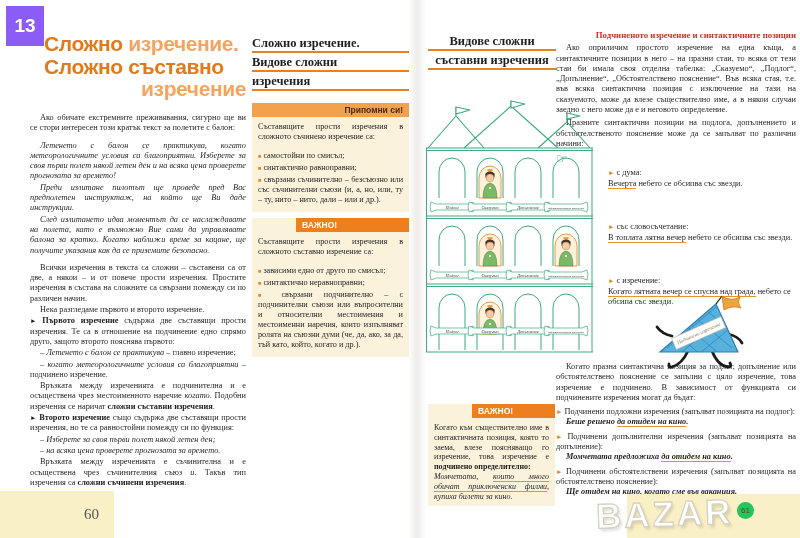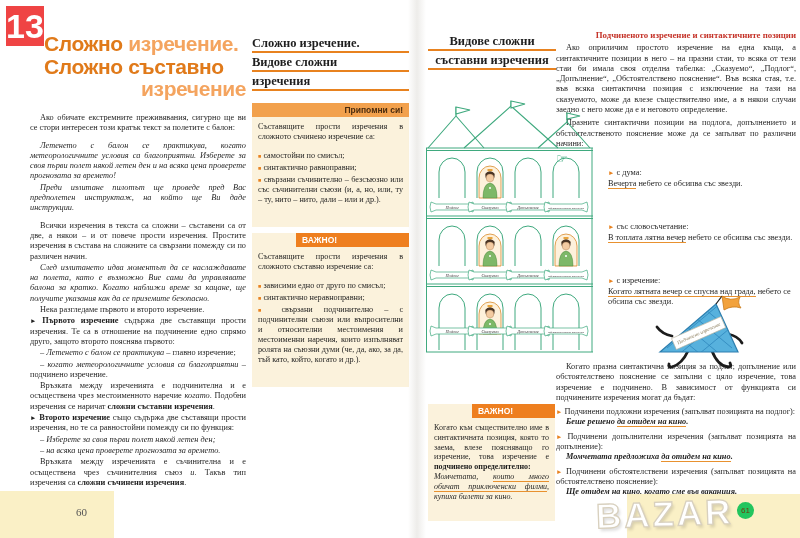--- a/index.html
+++ b/index.html
@@ -2,22 +2,22 @@
 <html><head>
 <meta charset="utf-8">
 <style>
   * { margin:0; padding:0; box-sizing:border-box; }
   html,body { width:800px; height:538px; }
   body { position:relative; background:#ffffff; overflow:hidden;
          font-family:"Liberation Serif","DejaVu Serif",serif; color:#1f1f1f; }
   .abs { position:absolute; }
 
   
-  .chapter-badge { left:6px; top:6px; width:38px; height:40px; background:#ef4444;
-    color:#fff; font-family:"Liberation Sans",sans-serif; font-weight:bold; font-size:34px;
+  .chapter-badge { left:6px; top:6px; width:38px; height:40px; background:#8b5cf6;
+    color:#fff; font-family:"Liberation Sans",sans-serif; font-weight:bold; font-size:19px;
     display:flex; align-items:center; justify-content:center; }
   .title-block { left:44px; top:33px; width:202px; font-family:"Liberation Sans",sans-serif;
     font-weight:bold; font-size:21px; line-height:22.5px; letter-spacing:-0.4px; }
   .t-dark { color:#E07A1A; } .t-light { color:#F4A45F; }
   .t-right { text-align:right; }
 
   
   .col-left { left:30px; top:113px; width:216px; font-size:8.3px; line-height:10.3px; text-align:justify; }
   .col-left p { margin-bottom:1px; }
   .ind { text-indent:10px; }
@@ -28,21 +28,21 @@
 
   
   .mid-col { left:252px; top:36px; width:157px; }
   .mid-header div, .right-header div { font-weight:bold; font-size:12.5px; line-height:14px;
     border-bottom:2px solid #E8821F; padding-bottom:1px; margin-bottom:2px; }
   .infobox { background:#FBF2DC; }
   .mt10 { margin-top:12px; } .mt6 { margin-top:6px; }
   .infobox .bar { padding:2px 6px; font-family:"Liberation Sans",sans-serif; font-weight:bold; font-size:8.5px; }
   .bar-remember { background:#F2A14D; color:#4A2C0F;text-align:right; }
   .bar-important { background:#EE7F1F; color:#ffffff;margin-left:44px; }
-  .infobox .ibody { padding:5px 6px 20px; font-size:8.2px; line-height:10px; text-align:justify; }
+  .infobox .ibody { padding:5px 6px 5px; font-size:8.2px; line-height:10px; text-align:justify; }
   .bullets { margin-top:9px; }
   .bullets p { margin-bottom:2px; }
   .bullet-sq { color:#E8821F; font-size:5.5px; }
 
   
   .gutter { left:408px; top:0; width:18px; height:538px;
     background:linear-gradient(90deg, rgba(0,0,0,0) 0%, rgba(110,100,80,0.12) 50%, rgba(0,0,0,0) 100%); }
 
   
   .right-header { left:428px; top:34px; width:128px; text-align:center; }
@@ -58,21 +58,21 @@
   .right-lower { left:556px; top:362px; width:240px; font-size:8.3px; line-height:10.3px; text-align:justify; }
   .right-lower .type-head { margin-top:4px; }
   .type-ex { font-style:italic; text-indent:10px; text-align:left;font-weight:bold; }
 
   .importantbox-right { left:428px; top:404px; width:127px; }
   .importantbox-right .ibody { font-size:8px; line-height:9.8px; }
   .ex-italic { font-style:italic; }
 
   
   .page-tab-left { left:0; top:491px; width:114px; height:47px; background:#FAF0C6; }
-  .page-num-left { left:76px; top:506px; font-size:11px; color:#555; }
+  .page-num-left { left:84px; top:506px; font-size:15px; color:#555; }
   .page-tab-right { left:627px; top:494px; width:173px; height:44px; background:#FAF0C6; }
   .page-circle { left:737px; top:502px; width:17px; height:17px; border-radius:50%; background:#22c55e;
     color:#6B3B10; font-size:8px; font-family:"Liberation Sans",sans-serif;
     display:flex; align-items:center; justify-content:center; }
   .watermark { left:596px; top:494px; font-family:"Liberation Sans",sans-serif; font-weight:bold;
     font-size:35px; letter-spacing:3px; color:#ffffff; -webkit-text-stroke:1.3px #D8D0BE;
     text-shadow:2px 3px 3px rgba(0,0,0,0.13); transform:rotate(-2deg); }
 
   svg text.banner-txt { font-family:"Liberation Serif",serif; font-style:italic; fill:#3a3a3a; }
 </style>
@@ -84,22 +84,22 @@
 <div class="abs title-block">
   <div><span class="t-dark">Сложно</span> <span class="t-light">изречение.</span></div>
   <div class="t-dark">Сложно съставно</div>
   <div class="t-light t-right">изречение</div>
 </div>
 
 <div class="abs col-left">
   <p class="ind">Ако обичате екстремните преживявания, сигурно ще ви се стори интересен този кратък текст за полетите с балон:</p>
   <p class="ind ital gap-top">Летенето с балон се практикува, когато метеорологичните условия са благоприятни. Изберете за своя първи полет някой летен ден и на всяка цена проверете прогнозата за времето!</p>
   <p class="ind ital">Преди излитане пилотът ще проведе пред Вас предполетен инструктаж, на който ще Ви даде инструкции.</p>
+  <p class="ind ital">След излитането идва моментът да се наслаждавате на полета, като е възможно Вие сами да управлявате балона за кратко. Когато наближи време за кацане, ще получите указания как да се приземите безопасно.</p>
   <p class="ind gap-top">Всички изречения в текста са сложни – съставени са от две, а някои – и от повече прости изречения. Простите изречения в състава на сложните са свързани помежду си по различен начин.</p>
-  <p class="ind ital">След излитането идва моментът да се наслаждавате на полета, като е възможно Вие сами да управлявате балона за кратко. Когато наближи време за кацане, ще получите указания как да се приземите безопасно.</p>
   <p class="ind">Нека разгледаме първото и второто изречение.</p>
   <p><span class="arrow-dark">►</span> <b>Първото изречение</b><span> съдържа две съставящи прости изречения. Те са в отношение на подчинение едно спрямо друго, защото второто пояснява първото:</span></p>
   <p class="ind"><i>– Летенето с балон се практикува </i><span>– главно изречение;</span></p>
   <p class="ind"><i>– когато метеорологичните условия са благоприятни </i><span>– подчинено изречение.</span></p>
   <p class="ind"><span>Връзката между изреченията е подчинителна и е осъществена чрез местоименното наречие </span><i>когато</i><span>. Подобни изречения се наричат </span><b>сложни съставни изречения</b><span>.</span></p>
   <p><span class="arrow-dark">►</span> <b>Второто изречение</b><span> също съдържа две съставящи прости изречения, но те са равностойни помежду си по функция:</span></p>
   <p class="ind ital">– Изберете за своя първи полет някой летен ден;</p>
   <p class="ind ital">– на всяка цена проверете прогнозата за времето.</p>
   <p class="ind"><span>Връзката между изреченията е съчинителна и е осъществена чрез съчинителния съюз </span><i>и</i><span>. Такъв тип изречения са </span><b>сложни съчинени изречения</b><span>.</span></p>
 </div>

